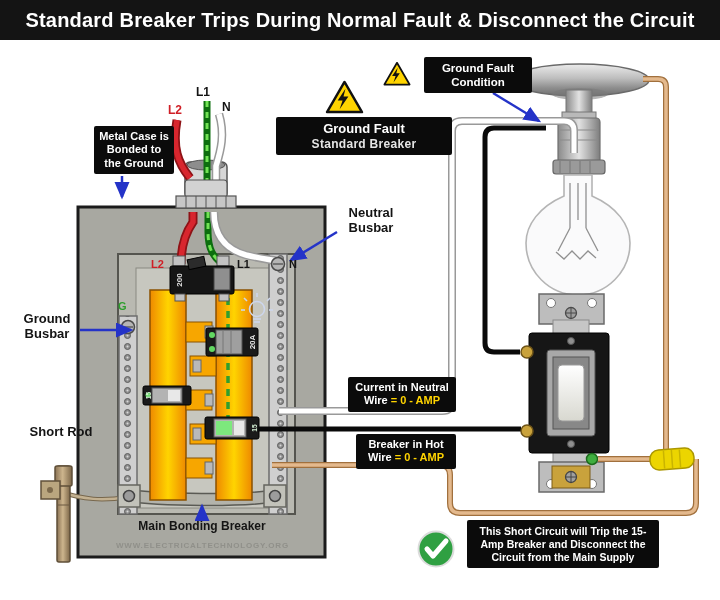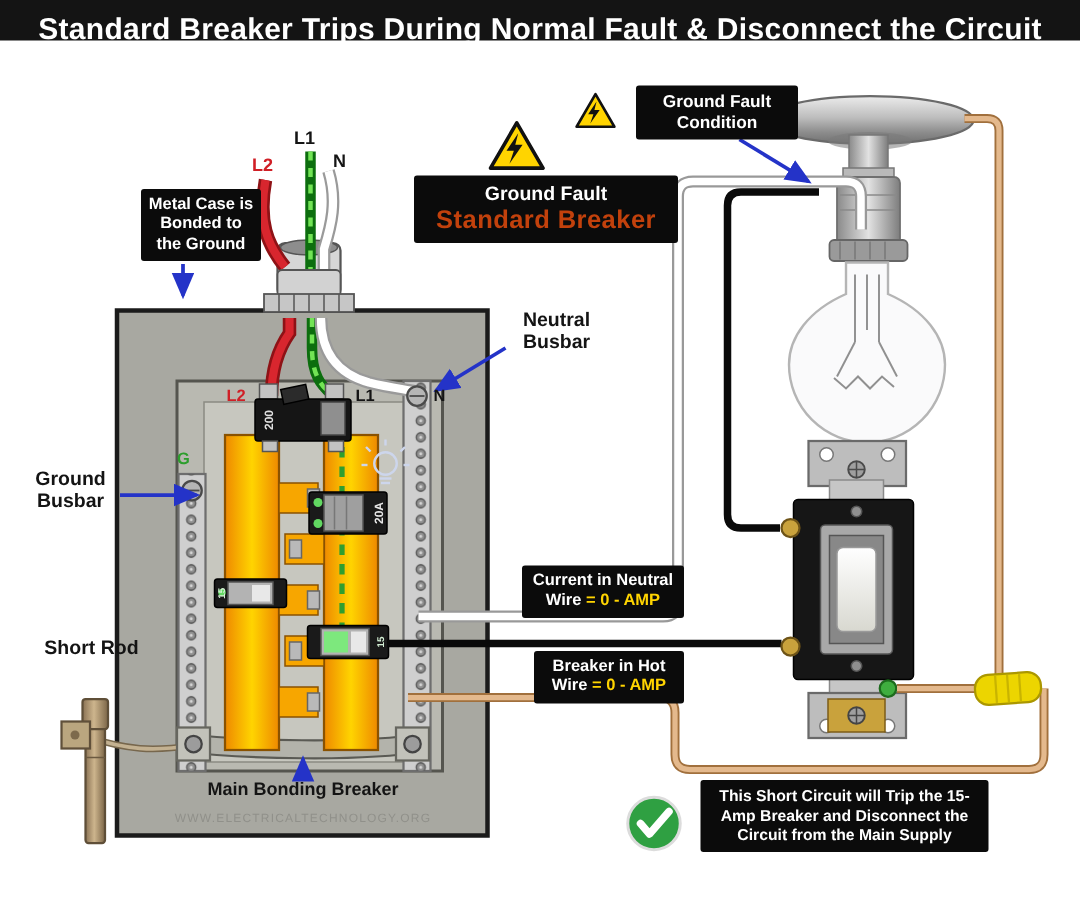--- a/index.html
+++ b/index.html
@@ -1,32 +1,32 @@
 <!DOCTYPE html>
 <html><head>
 <meta charset="utf-8">
 <style>
   html,body{margin:0;padding:0;background:#ffffff;}
   .stage{position:relative;width:720px;height:600px;background:#ffffff;overflow:hidden;
          font-family:"Liberation Sans","DejaVu Sans",sans-serif;}
-  .titlebar{position:absolute;left:0;top:0;width:720px;height:27px;background:#141414;
+  .titlebar{position:absolute;left:0;top:0;width:720px;height:40px;background:#141414;
             color:#ffffff;font-size:20px;font-weight:800;text-align:center;line-height:40px;
             letter-spacing:.2px;}
   svg.diagram{position:absolute;left:0;top:0;}
   .lbl-box{position:absolute;background:#0b0b0b;color:#ffffff;font-weight:700;text-align:center;
            border-radius:2px;line-height:1.22;padding:4px 4px;margin-left:12px;}
   .plain{position:absolute;color:#141414;font-weight:700;text-align:center;line-height:1.15;
          font-size:13px;}
   .wirelbl{position:absolute;font-weight:700;font-size:12px;color:#141414;}
   .red{color:#d01f26;} .green{color:#2d9e2d;} .yellow{color:#ffd400;}
   .rot{position:absolute;display:flex;align-items:center;justify-content:center;
        transform:rotate(-90deg);font-weight:700;}
-  .gf-line1{font-size:13px;} .gf-line2{font-size:17px;color:#c2410c;letter-spacing:.3px;}
+  .gf-line1{font-size:13px;} .gf-line2{font-size:12px;color:#e5e5e5;letter-spacing:.3px;}
   .cur-line{font-size:11px;}
-  .watermark{position:absolute;color:#90908a;font-size:8px;font-weight:400;letter-spacing:.8px;
+  .watermark{position:absolute;color:#90908a;font-size:8px;font-weight:700;letter-spacing:.8px;
              text-align:center;}
   .prefix{margin-right:3px;}
   .overlay *{pointer-events:none;}
 </style>
 </head>
 <body>
 
 <div class="stage">
 
   <div class="titlebar">Standard Breaker Trips During Normal Fault &amp; Disconnect the Circuit</div>

